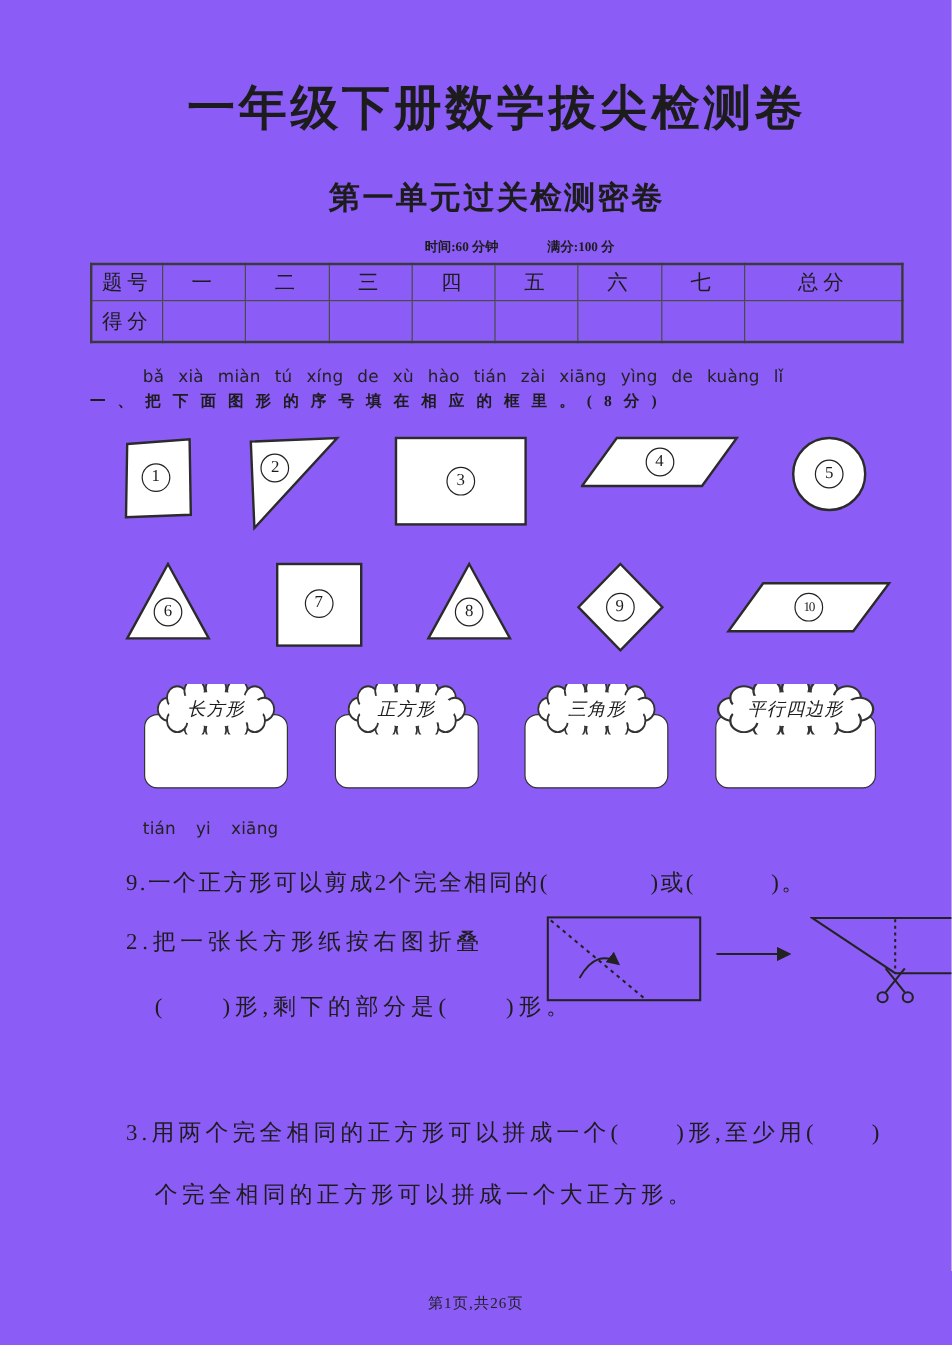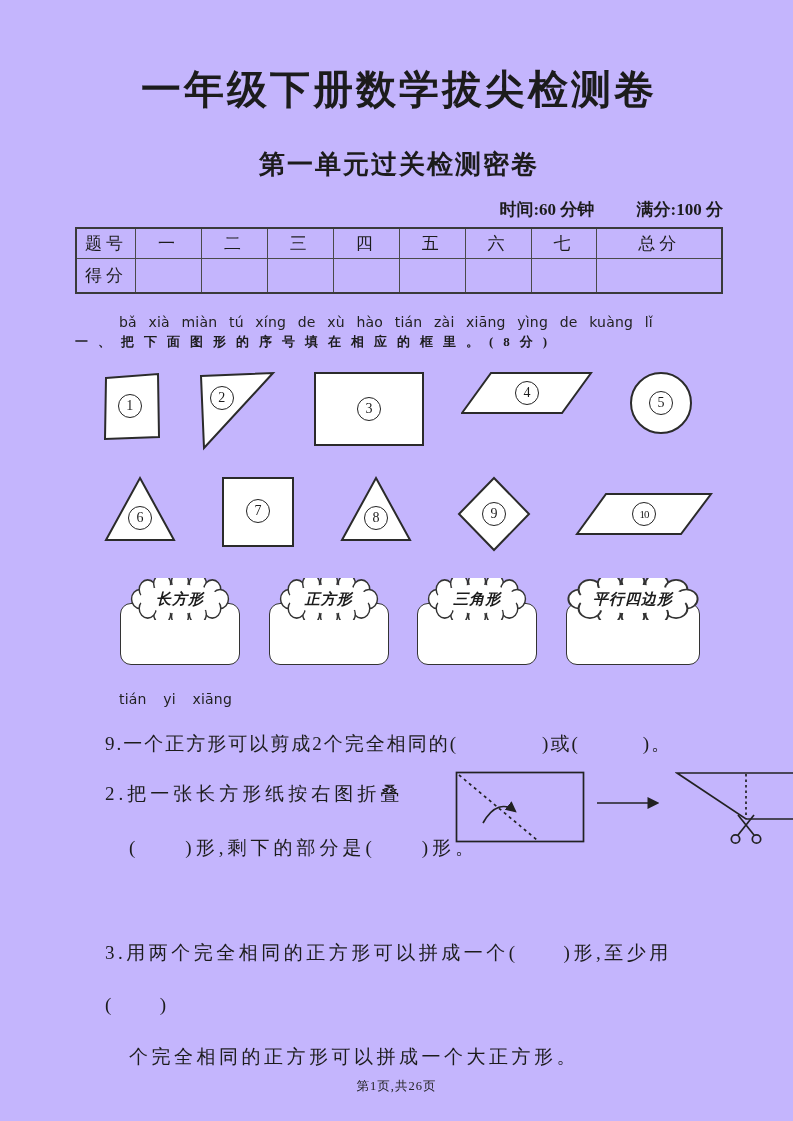--- a/index.html
+++ b/index.html
@@ -1,42 +1,42 @@
 <!DOCTYPE html>
 <html><head>
 <meta charset="utf-8">
 <style>
   html,body{margin:0;padding:0;background:#e8e8e8;}
   .page{
     position:relative;
     width:793px;height:1121px;
     margin:0 auto;
-    background:#c4b5fd;
+    background:#8b5cf6;
     color:#1c1c1c;
     font-family:"Liberation Serif","DejaVu Serif",serif;
     box-sizing:border-box;
-    padding:0 70px 0 75px;
+    padding:0 40px 0 75px;
     overflow:hidden;
   }
   .title{
     margin:0;padding-top:62px;
     text-align:center;
     font-family:"Liberation Sans","DejaVu Sans",sans-serif;
     font-weight:900;font-size:40px;letter-spacing:3px;
   }
   .subtitle{
     margin:0;padding-top:30px;
     text-align:center;
     font-family:"Liberation Sans","DejaVu Sans",sans-serif;
     font-weight:800;font-size:26px;letter-spacing:2px;
   }
   .meta{
     margin-top:16px;
-    text-align:right;
-    font-size:17px;font-weight:bold;
+    text-align:center;
+    font-size:11px;font-weight:bold;
   }
   .meta span{margin-left:38px;}
   table.score{
     width:100%;margin-top:6px;
     border-collapse:collapse;
     border:2.2px solid #3a3a3a;
     font-size:17px;
   }
   table.score td{
     border:1.4px solid #4a4a4a;
@@ -95,21 +95,21 @@
     position:absolute;top:-26px;left:50%;transform:translateX(-50%);
     width:102px;height:42px;
   }
   .cat-box.wide .cloud{width:136px;}
   .cloud-svg{position:absolute;inset:0;width:100%;height:100%;}
   .cloud-svg circle{fill:#fff;stroke:#333;stroke-width:1.7;}
   .cloud-svg ellipse{fill:#fff;stroke:none;}
   .cloud .cat-label{
     position:absolute;inset:0;
     display:flex;align-items:center;justify-content:center;
-    font-size:15px;font-weight:bold;letter-spacing:1px;
+    font-size:15px;font-weight:normal;letter-spacing:1px;
     font-style:italic;
   }
   
   .q{margin-left:30px;font-size:19px;}
   .q1{margin-top:24px;letter-spacing:2px;}
   .q2{position:relative;margin-top:10px;min-height:158px;}
   .q2-text{width:375px;line-height:54px;letter-spacing:4px;}
   .q2-text .cont{padding-left:24px;}
   .q2-figure{position:absolute;left:350px;top:4px;display:flex;align-items:flex-start;}
   .q2-figure svg{display:block;}

